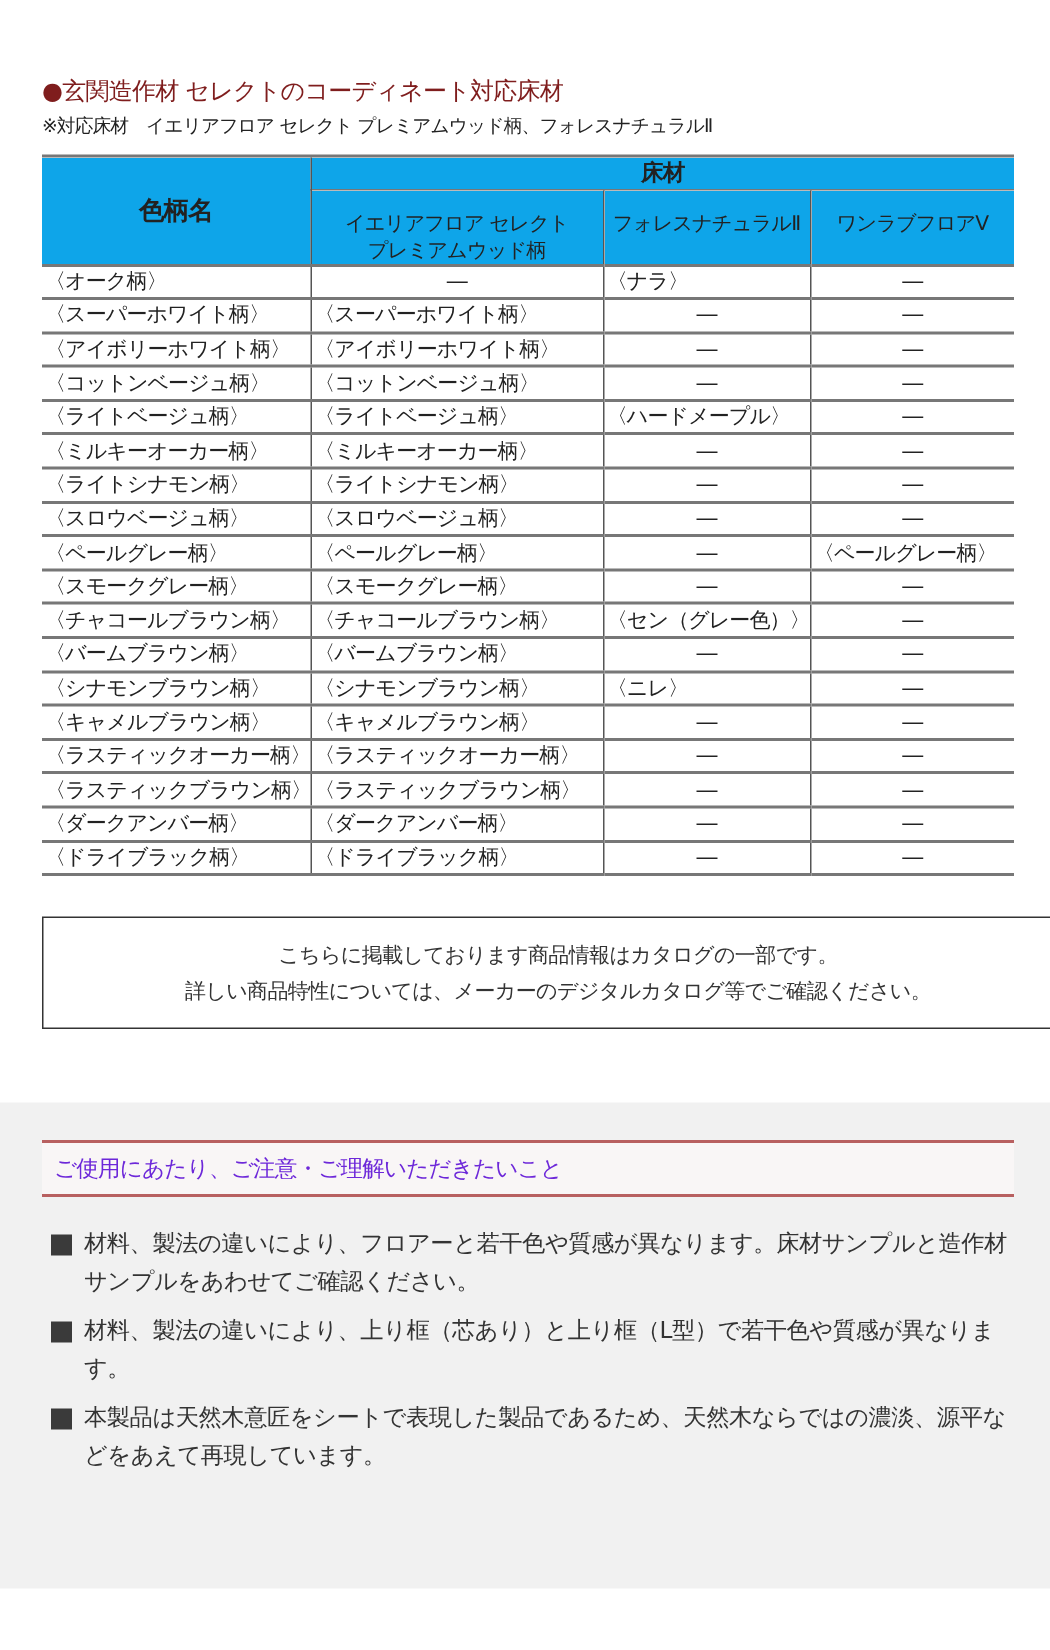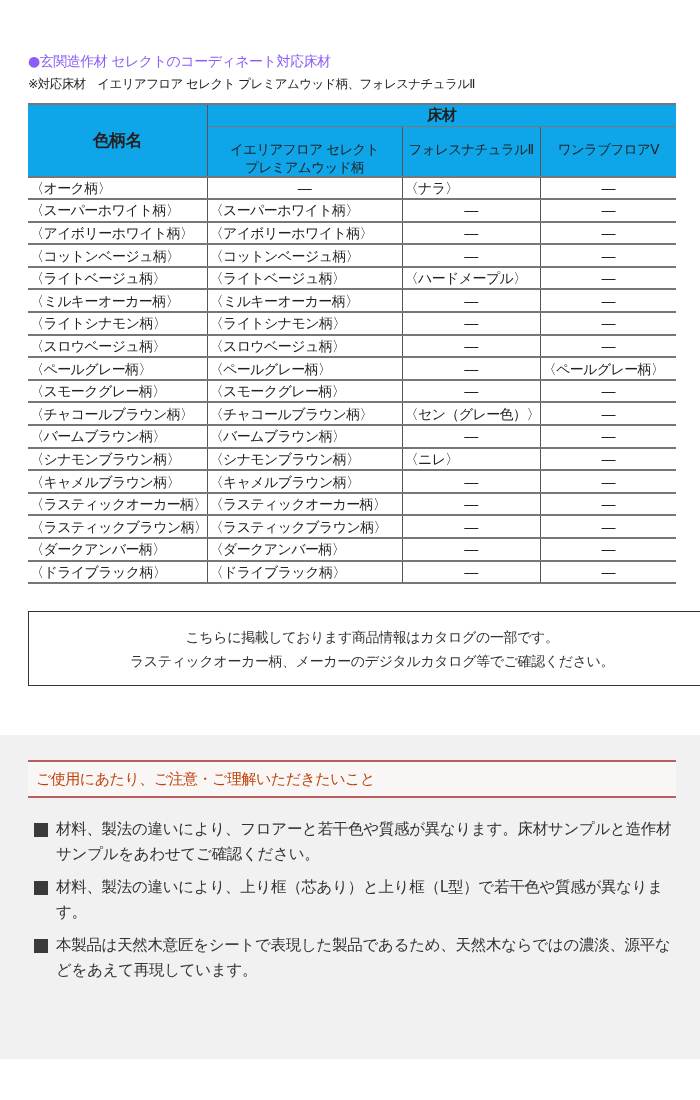--- a/index.html
+++ b/index.html
@@ -1,40 +1,40 @@
 <!DOCTYPE html>
 <html><head>
 <meta charset="utf-8">
 <style>
   * { box-sizing: border-box; margin: 0; padding: 0; }
   html, body { width: 700px; height: 1100px; background: #ffffff; overflow: hidden; }
   body { font-family: "DejaVu Sans", "Liberation Sans", sans-serif; color: #222; position: relative; }
 
-  .title { position: absolute; left: 28px; top: 50px; font-size: 14px; line-height: 22px; color: #8b5cf6; letter-spacing: -0.5px; white-space: nowrap; }
+  .title { position: absolute; left: 28px; top: 50px; font-size: 16px; line-height: 22px; color: #7f1d1d; letter-spacing: -0.5px; white-space: nowrap; }
   .subtitle { position: absolute; left: 28px; top: 76px; font-size: 12.5px; line-height: 16px; color: #222; letter-spacing: -0.6px; white-space: nowrap; }
 
   table.coord { position: absolute; left: 28px; top: 103px; width: 648px; border-collapse: collapse; table-layout: fixed; font-size: 14px; letter-spacing: -0.6px; }
   table.coord th, table.coord td { border-bottom: 2px solid #777; padding: 0 2px; overflow: hidden; white-space: nowrap; }
   table.coord thead tr:first-child th { border-top: 2px solid #777; }
   table.coord th { background: #0ea5e9; font-weight: normal; color: #222; }
   table.coord th.rowname { font-size: 17px; font-weight: bold; border-right: 1px solid #555; vertical-align: middle; height: 69px; }
   table.coord th.group { font-size: 15px; font-weight: bold; height: 22px; line-height: 20px; border-bottom: 1px solid #777; }
   table.coord th.sub { font-size: 13.5px; line-height: 18px; vertical-align: top; padding-top: 13px; border-right: 1px solid #555; height: 47px; }
   table.coord th.sub:last-child { border-right: none; }
   table.coord td { height: 22.6px; line-height: 20px; border-right: 1px solid #555; font-size: 14px; }
   table.coord td:last-child { border-right: none; }
   td.dash { text-align: center; }
   td.left { text-align: left; }
 
   .notice { position: absolute; left: 28px; top: 611px; width: 688px; height: 75px; border: 1px solid #333; display: flex; flex-direction: column; justify-content: center; align-items: center; font-size: 14px; line-height: 24px; color: #333; letter-spacing: -0.4px; }
 
   .caution { position: absolute; left: 0; top: 735px; width: 700px; height: 324px; background: #f1f1f1; }
   .caution-head { position: absolute; left: 28px; top: 25px; width: 648px; height: 38px; border-top: 2px solid #b86060; border-bottom: 2px solid #b86060; display: flex; background: #f9f6f6; }
   .caution-label { width: 215px; height: 100%; background: #a50000; color: #fff; font-size: 15px; display: flex; align-items: center; justify-content: center; margin-top: -2px; height: 38px; }
-  .caution-title { flex: 1; color: #c2410c; font-size: 15px; display: flex; align-items: center; padding-left: 8px; letter-spacing: -0.5px; }
+  .caution-title { flex: 1; color: #6d28d9; font-size: 15px; display: flex; align-items: center; padding-left: 8px; letter-spacing: -0.5px; }
   .caution-list { position: absolute; left: 34px; top: 82px; width: 640px; list-style: none; }
   .caution-list li { position: relative; padding-left: 22px; font-size: 15.5px; line-height: 25px; color: #333; margin-bottom: 8px; letter-spacing: -0.3px; }
   .caution-list li .bullet { position: absolute; left: 0; top: 6px; width: 14px; height: 14px; background: #3a3a3a; }
 </style>
 </head>
 <body>
 
 <div class="title">●玄関造作材 セレクトのコーディネート対応床材</div>
 <div class="subtitle">※対応床材　イエリアフロア セレクト プレミアムウッド柄、フォレスナチュラルⅡ</div>
 
@@ -170,21 +170,21 @@
         <td class="left">〈ドライブラック柄〉</td>
         <td class="left">〈ドライブラック柄〉</td>
         <td class="dash">―</td>
         <td class="dash">―</td>
       </tr>
     </tbody>
 </table>
 
 <div class="notice">
   <div>こちらに掲載しております商品情報はカタログの一部です。</div>
-  <div>ラスティックオーカー柄、メーカーのデジタルカタログ等でご確認ください。</div>
+  <div>詳しい商品特性については、メーカーのデジタルカタログ等でご確認ください。</div>
 </div>
 
 <div class="caution">
   <div class="caution-head">
     <div class="caution-title">ご使用にあたり、ご注意・ご理解いただきたいこと</div>
   </div>
   <ul class="caution-list">
     <li><span class="bullet"></span><span>材料、製法の違いにより、フロアーと若干色や質感が異なります。床材サンプルと造作材サンプルをあわせてご確認ください。</span></li>
     <li><span class="bullet"></span><span>材料、製法の違いにより、上り框（芯あり）と上り框（L型）で若干色や質感が異なります。</span></li>
     <li><span class="bullet"></span><span>本製品は天然木意匠をシートで表現した製品であるため、天然木ならではの濃淡、源平などをあえて再現しています。</span></li>

